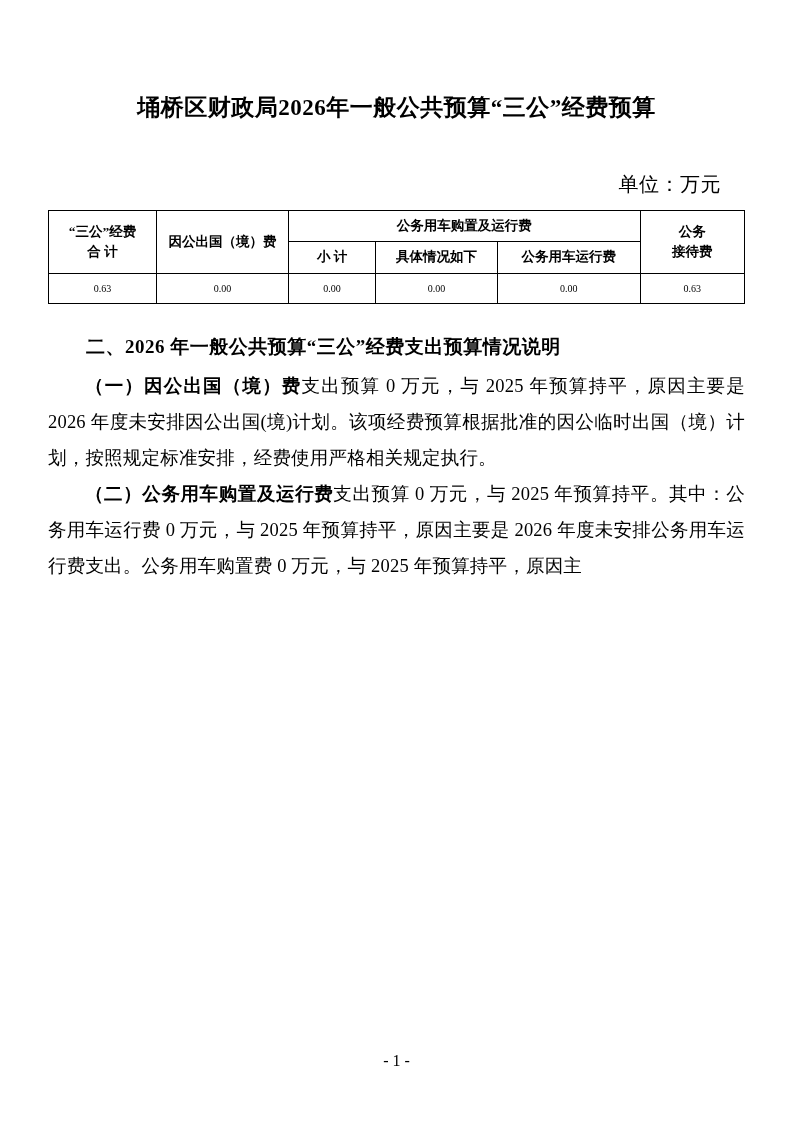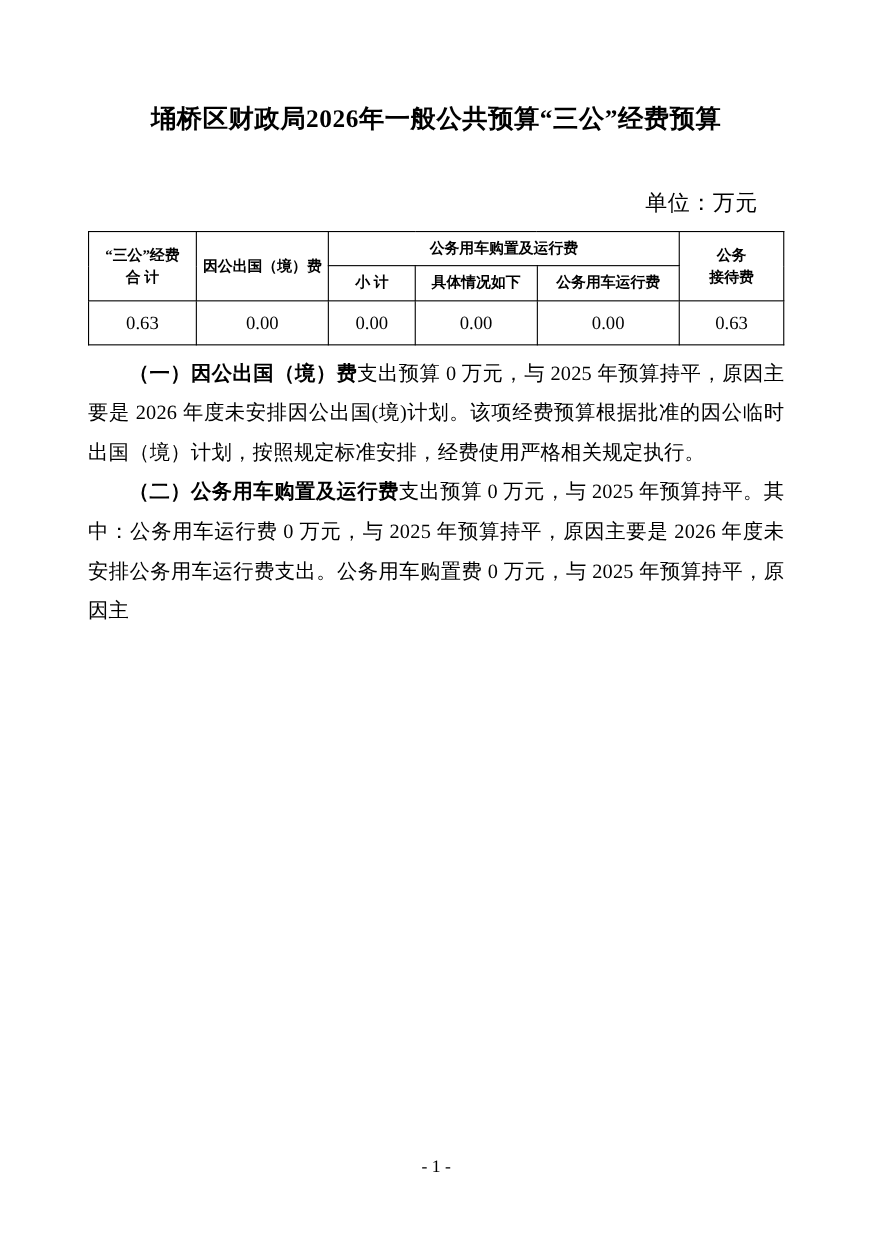--- a/index.html
+++ b/index.html
@@ -12,21 +12,21 @@
     height: 1122px;
     font-family: "Liberation Serif", "DejaVu Serif", serif;
     color: #000000;
     position: relative;
     overflow: hidden;
   }
   .page {
     width: 793px;
     height: 1122px;
     box-sizing: border-box;
-    padding: 0 80px;
+    padding: 0 48px;
     position: relative;
   }
   .doc-title {
     text-align: center;
     font-size: 23px;
     font-weight: bold;
     letter-spacing: 0.5px;
     margin: 0;
     padding-top: 92px;
     font-family: "Liberation Serif", "DejaVu Serif", serif;
@@ -63,21 +63,21 @@
     text-align: center;
     vertical-align: middle;
     font-size: 13.5px;
     font-weight: bold;
     padding: 5px 2px;
     line-height: 1.5;
     font-family: "Liberation Serif", "DejaVu Serif", serif;
   }
   table.budget td.value {
     font-weight: normal;
-    font-size: 17px;
+    font-size: 10px;
     padding: 7px 2px;
   }
   .hdr-two-line {
     line-height: 1.55;
   }
   p.body-text {
     font-size: 18.5px;
     line-height: 1.95;
     margin: 0;
     text-indent: 2em;
@@ -141,20 +141,21 @@
         <td class="value">0.63</td>
         <td class="value">0.00</td>
         <td class="value">0.00</td>
         <td class="value">0.00</td>
         <td class="value">0.00</td>
         <td class="value">0.63</td>
       </tr>
     </tbody>
   </table>
 
+  <h2 class="section-heading heading-2">二、2026 年一般公共预算“三公”经费支出预算情况说明</h2>
 
   <div class="para-block">
     <p class="body-text">
       <span class="bold-lead">（一）因公出国（境）费</span><span>支出预算 0 万元，与 2025 年预算持平，原因主要是 2026 年度未安排因公出国(境)计划。该项经费预算根据批准的因公临时出国（境）计划，按照规定标准安排，经费使用严格相关规定执行。</span>
     </p>
     <p class="body-text">
       <span class="bold-lead">（二）公务用车购置及运行费</span><span>支出预算 0 万元，与 2025 年预算持平。其中：公务用车运行费 0 万元，与 2025 年预算持平，原因主要是 2026 年度未安排公务用车运行费支出。公务用车购置费 0 万元，与 2025 年预算持平，原因主</span>
     </p>
   </div>
 

